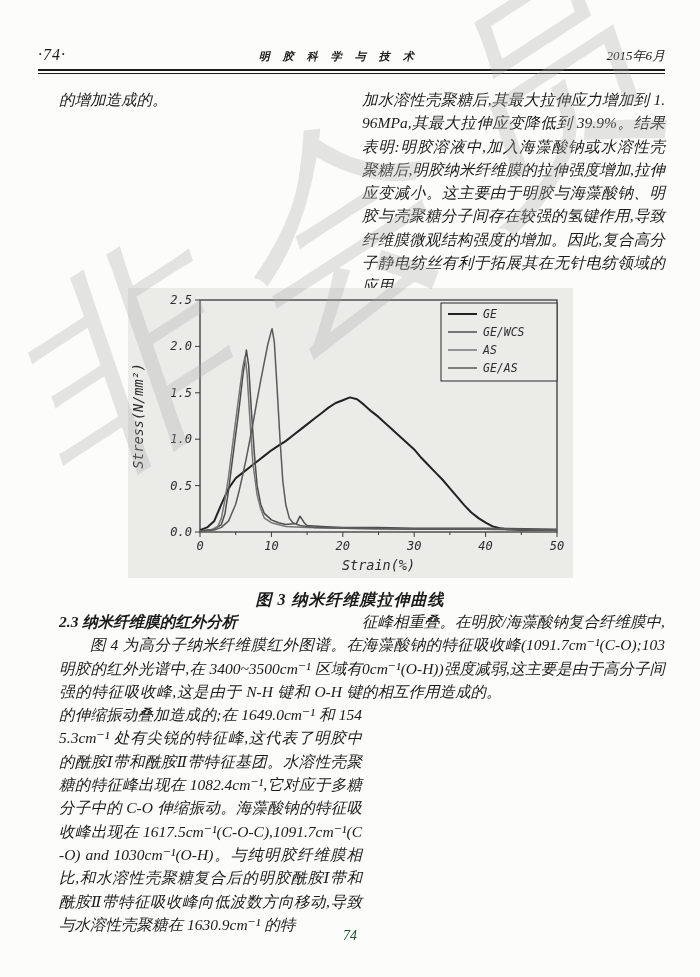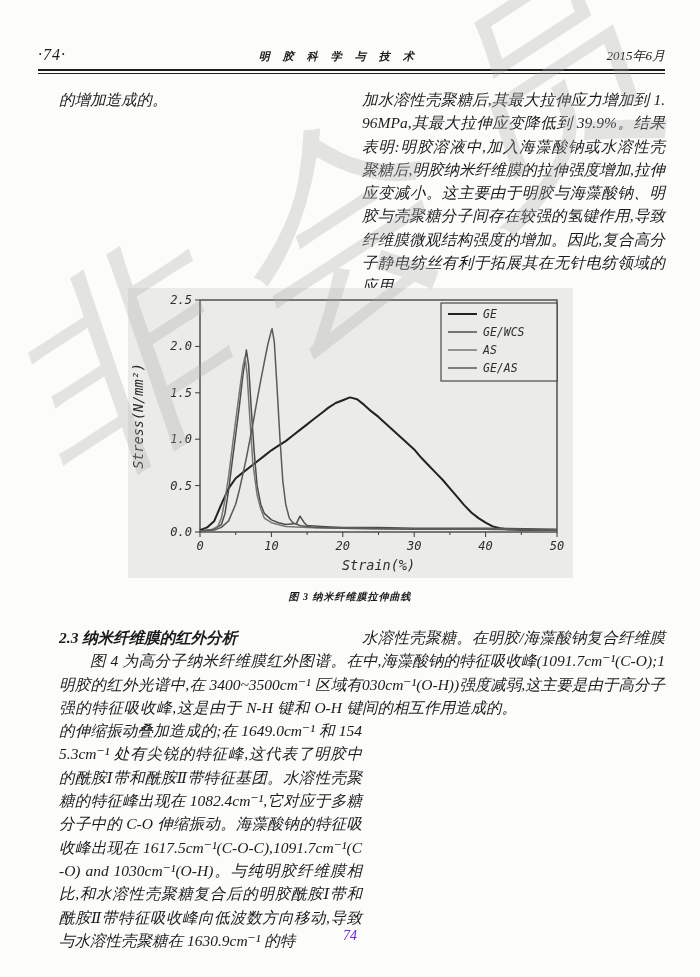--- a/index.html
+++ b/index.html
@@ -22,36 +22,36 @@
     position:absolute; left:28px; top:322px; z-index:3;
     font-size:215px; line-height:215px; letter-spacing:34px; white-space:nowrap;
     color:rgba(170,170,170,0.30);
     transform:rotate(-33deg); transform-origin:0 50%;
     pointer-events:none; user-select:none;
     font-family:"Liberation Serif","DejaVu Serif",serif;
   }
   
   .cols{position:absolute; left:38px; right:35px; display:flex; justify-content:space-between; z-index:2;margin-left:21px;}
   .block1{top:88px;}
-  .block2{top:626px;}
+  .block2{top:610px;}
   .col{width:306px; font-size:15.5px; line-height:23.3px; text-align:justify; word-break:break-all;}
   .col p{margin:0;}
   .indent{text-indent:2em;}
   .sec-title{margin:0; font-size:15.5px; font-weight:bold; line-height:23.3px;}
   
   .fig{position:absolute; top:288px; left:0; width:700px; text-align:center; z-index:2;}
   .fig svg{display:inline-block;}
-  .fig figcaption{margin-top:8px; font-size:10px; font-weight:bold; letter-spacing:1px;}
+  .fig figcaption{margin-top:8px; font-size:16px; font-weight:bold; letter-spacing:1px;}
   
   .tick{font-family:"DejaVu Sans Mono",monospace; font-size:12px; fill:#2d2d2d;}
   .axis{font-family:"DejaVu Sans Mono",monospace; font-size:13.5px; fill:#2d2d2d;}
   .leg{font-family:"DejaVu Sans Mono",monospace; font-size:11.5px; fill:#2d2d2d;}
   
   .ftr{position:absolute; top:928px; left:0; width:700px; text-align:center;
-       font-size:14px; color:#6d28d9;}
+       font-size:14px; color:#14532d;}
 </style>
 </head>
 <body>
 
 <div class="page">
 
   <div class="hdr">
     <span class="pgmark">·74·</span>
     <span class="journal">明胶科学与技术</span>
     <span class="date">2015年6月</span>
@@ -120,19 +120,19 @@
       </svg>
     <figcaption>图 3  纳米纤维膜拉伸曲线</figcaption>
   </figure>
 
   <div class="cols block2">
     <div class="col">
       <p class="sec-title">2.3  纳米纤维膜的红外分析</p>
       <p class="indent">图 4 为高分子纳米纤维膜红外图谱。在明胶的红外光谱中,在 3400~3500cm⁻¹ 区域有强的特征吸收峰,这是由于 N-H 键和 O-H 键的伸缩振动叠加造成的;在 1649.0cm⁻¹ 和 1545.3cm⁻¹ 处有尖锐的特征峰,这代表了明胶中的酰胺Ⅰ带和酰胺Ⅱ带特征基团。水溶性壳聚糖的特征峰出现在 1082.4cm⁻¹,它对应于多糖分子中的 C-O 伸缩振动。海藻酸钠的特征吸收峰出现在 1617.5cm⁻¹(C-O-C),1091.7cm⁻¹(C-O) and 1030cm⁻¹(O-H)。与纯明胶纤维膜相比,和水溶性壳聚糖复合后的明胶酰胺Ⅰ带和酰胺Ⅱ带特征吸收峰向低波数方向移动,导致与水溶性壳聚糖在 1630.9cm⁻¹ 的特</p>
     </div>
     <div class="col">
-      <p>水溶性壳聚糖。在明胶/海藻酸钠复合纤维膜中,海藻酸钠的特征吸收峰(1091.7cm⁻¹(C-O);1030cm⁻¹(O-H))强度减弱,这主要是由于高分子间的相互作用造成的。</p>
+      <p>征峰相重叠。在明胶/海藻酸钠复合纤维膜中,海藻酸钠的特征吸收峰(1091.7cm⁻¹(C-O);1030cm⁻¹(O-H))强度减弱,这主要是由于高分子间的相互作用造成的。</p>
     </div>
   </div>
 
   <div class="ftr">74</div>
 
 </div>
 
 </body></html>

